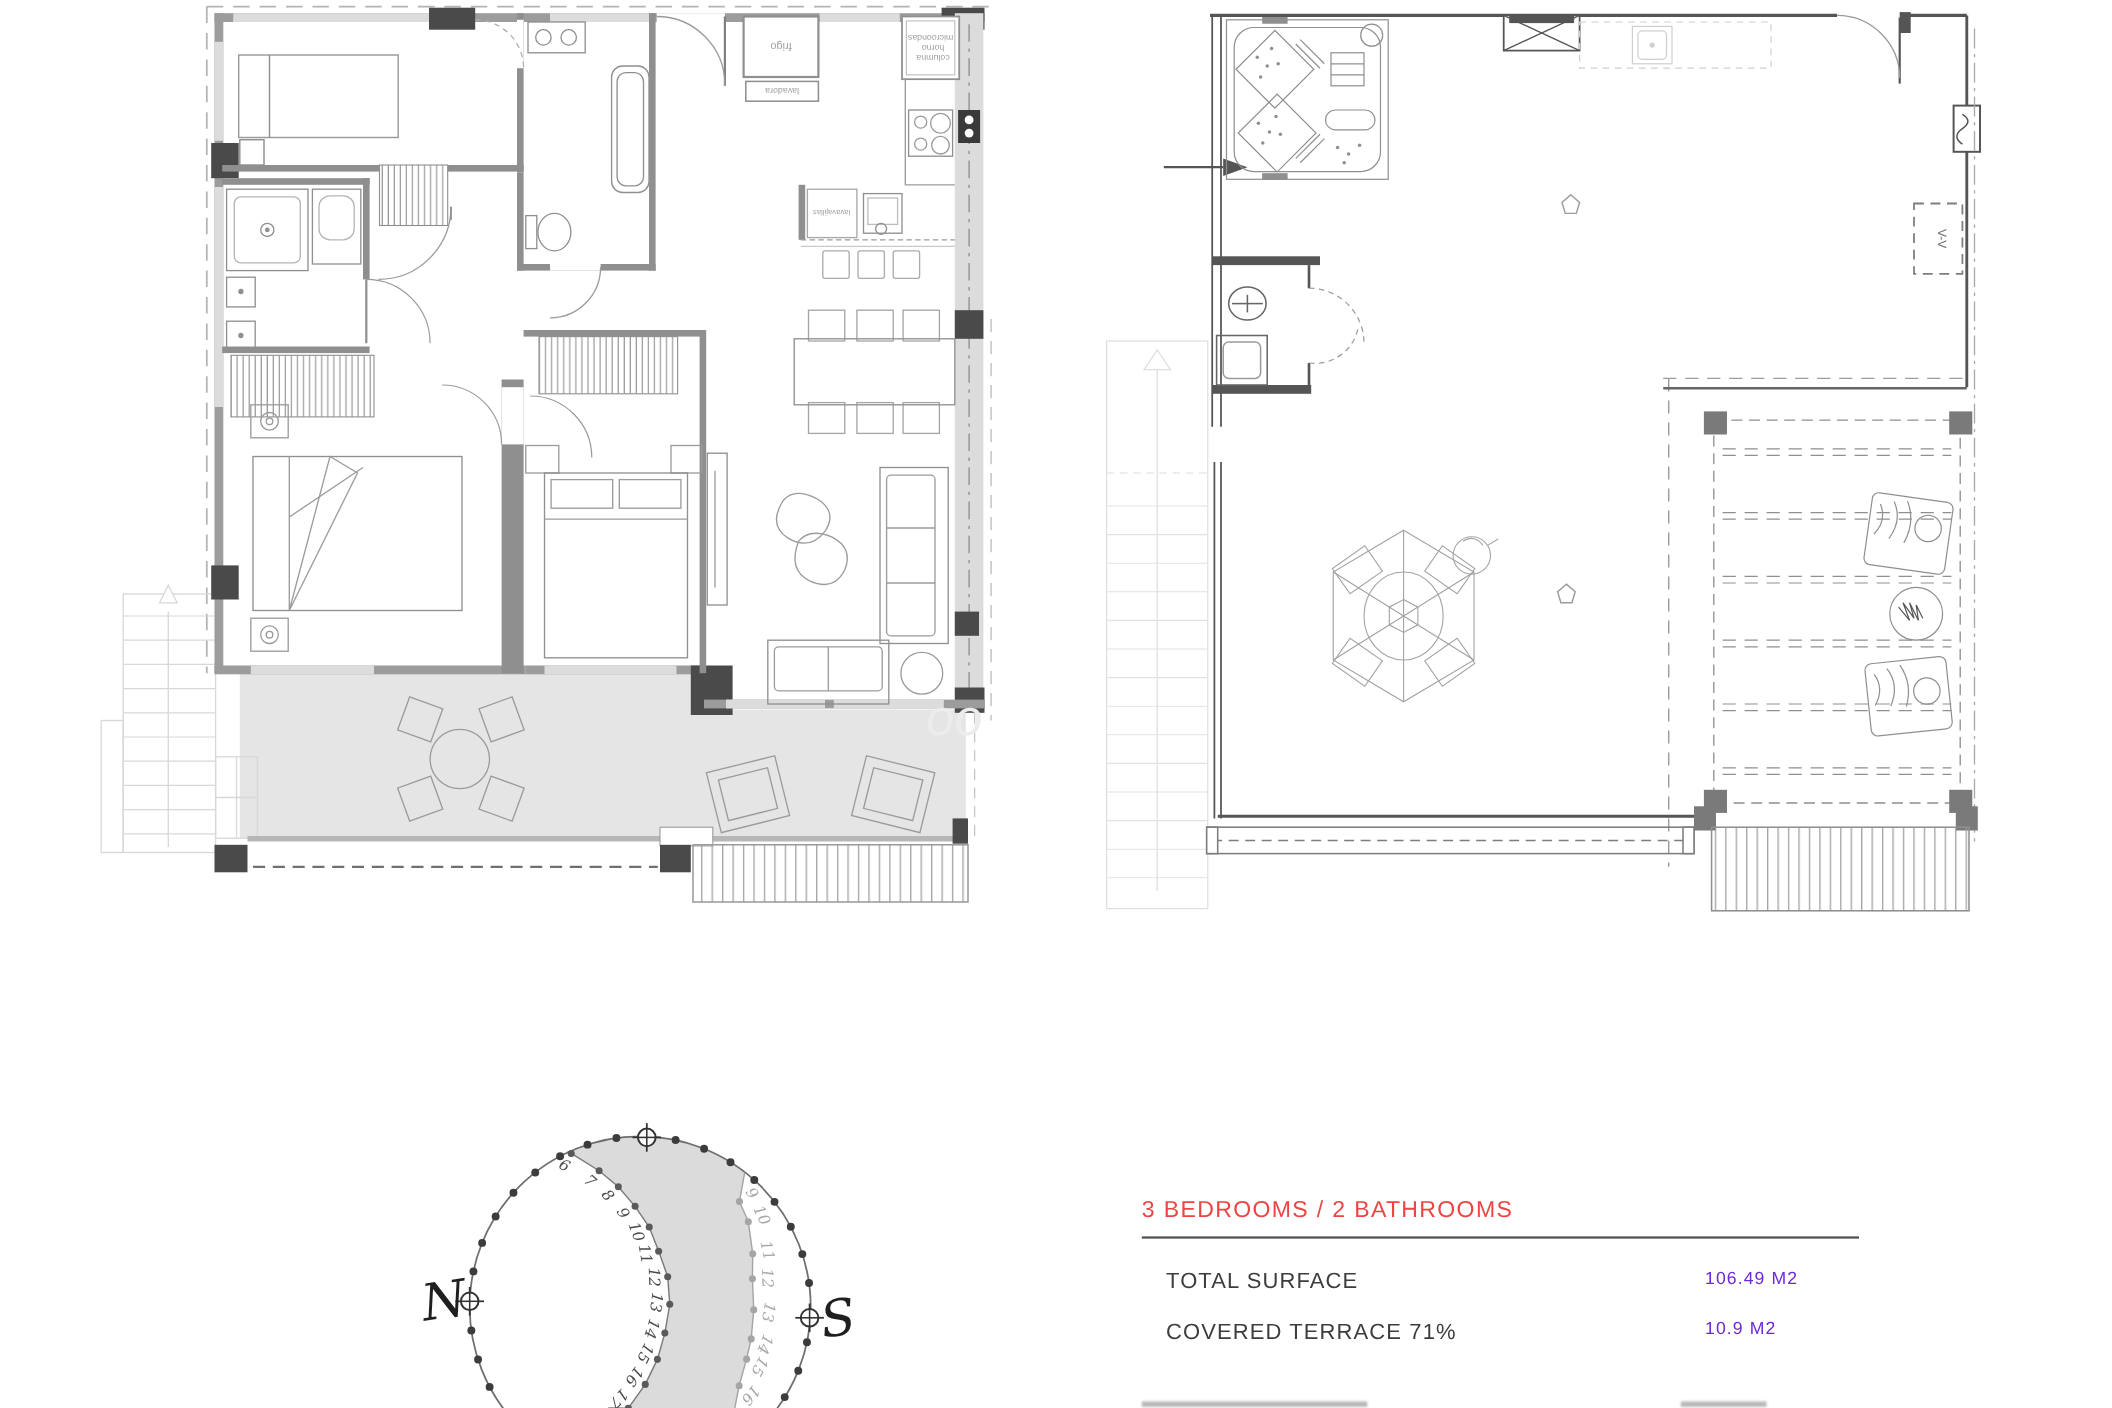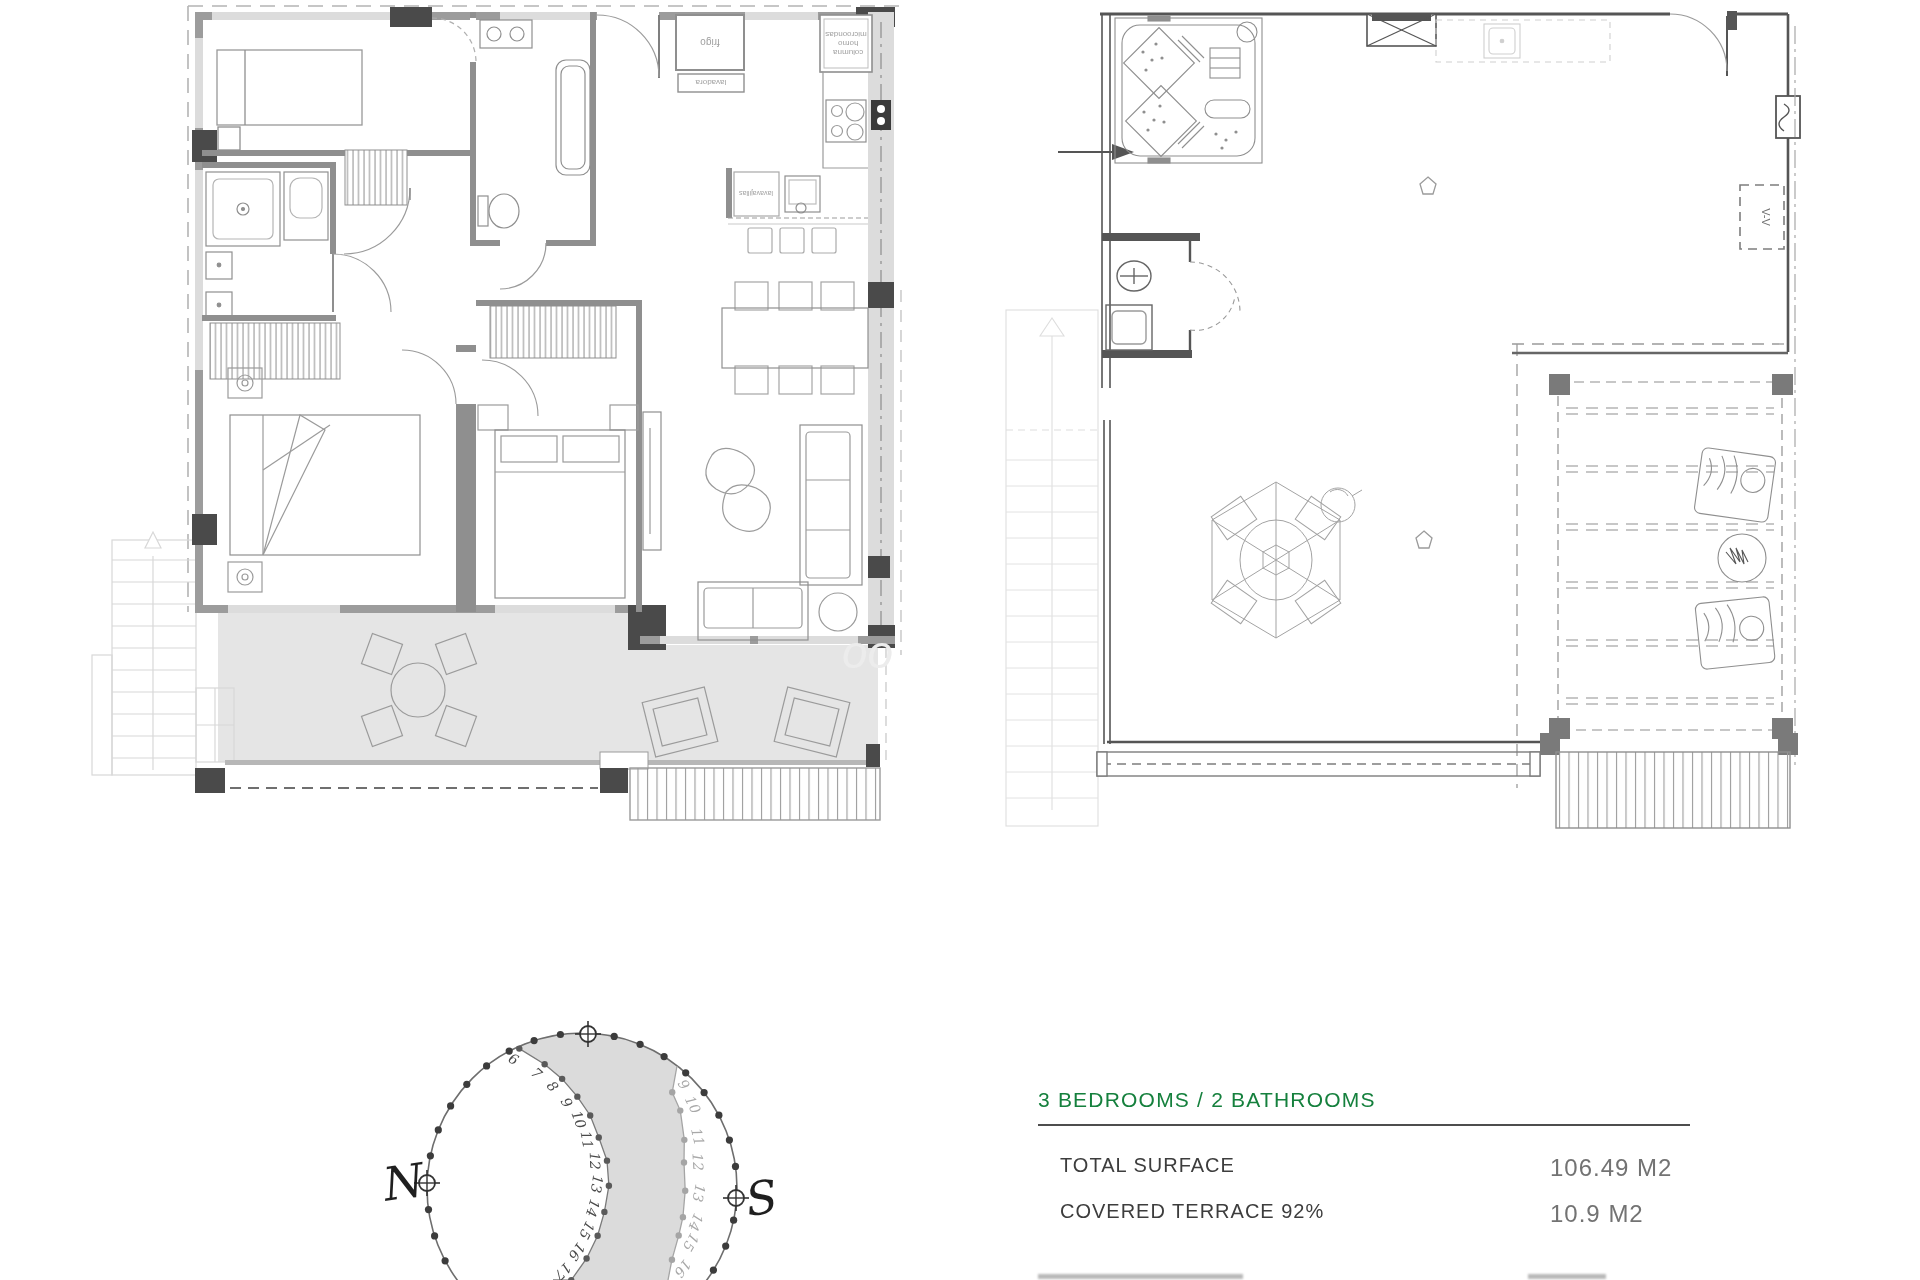--- a/index.html
+++ b/index.html
@@ -5,26 +5,26 @@
   html,body{margin:0;padding:0;background:#fff;}
   .stage{position:relative;width:1920px;height:1280px;background:#fff;overflow:hidden;
          font-family:"Liberation Sans",sans-serif;}
   svg{position:absolute;left:0;top:0;}
   svg text{font-family:"Liberation Sans",sans-serif;}
   .mirror-label{fill:#a0a0a0;}
   .sun-num1{fill:#4a4a4a;font-family:"DejaVu Serif",serif;font-style:italic;font-size:14px;}
   .sun-num2{fill:#a8a8a8;font-family:"DejaVu Serif",serif;font-style:italic;font-size:14px;}
   .ns-label{fill:#1f1f1f;font-family:"DejaVu Serif",serif;font-style:italic;font-size:46px;}
   .spec{position:absolute;left:1038px;top:1088px;width:660px;color:#3d3d3d;}
-  .spec-title{font-size:21px;letter-spacing:1.2px;font-weight:400;color:#15803d;}
+  .spec-title{font-size:21px;letter-spacing:1.2px;font-weight:400;color:#ef4444;}
   .spec-rule{height:2px;background:#4d4d4d;margin-top:12px;width:652px;}
   .spec-rows{margin-top:16px;margin-left:22px;}
   .spec-row{position:relative;height:46px;}
   .spec-label{position:absolute;left:0;top:12px;font-size:20px;letter-spacing:1px;color:#3d3d3d;}
-  .spec-value{position:absolute;left:490px;top:12px;font-size:24px;letter-spacing:1px;color:#737373;}
+  .spec-value{position:absolute;left:490px;top:12px;font-size:16px;letter-spacing:1px;color:#6d28d9;}
   .smudge{position:absolute;background:#b9b9b9;filter:blur(1.2px);height:5px;}
 </style>
 </head>
 <body>
 
 <div class="stage">
 <svg viewBox="0 0 1920 1280" width="1920" height="1280">
   <defs>
     <pattern id="pv5" width="5.5" height="8" patternUnits="userSpaceOnUse">
       <line x1="1" y1="0" x2="1" y2="8" stroke="#8f8f8f" stroke-width="1"></line>
@@ -550,21 +550,21 @@
 
 <div class="spec">
   <div class="spec-title">3 BEDROOMS / 2 BATHROOMS</div>
   <div class="spec-rule"></div>
   <div class="spec-rows">
     <div class="spec-row">
       <span class="spec-label">TOTAL SURFACE</span>
       <span class="spec-value">106.49 M2</span>
     </div>
     <div class="spec-row">
-      <span class="spec-label">COVERED TERRACE 92%</span>
+      <span class="spec-label">COVERED TERRACE 71%</span>
       <span class="spec-value">10.9 M2</span>
     </div>
   </div>
   <div>
     <div class="smudge" style="left:0;top:186px;width:205px;"></div>
     <div class="smudge" style="left:490px;top:186px;width:78px;"></div>
   </div>
 </div>
 </div>
 

